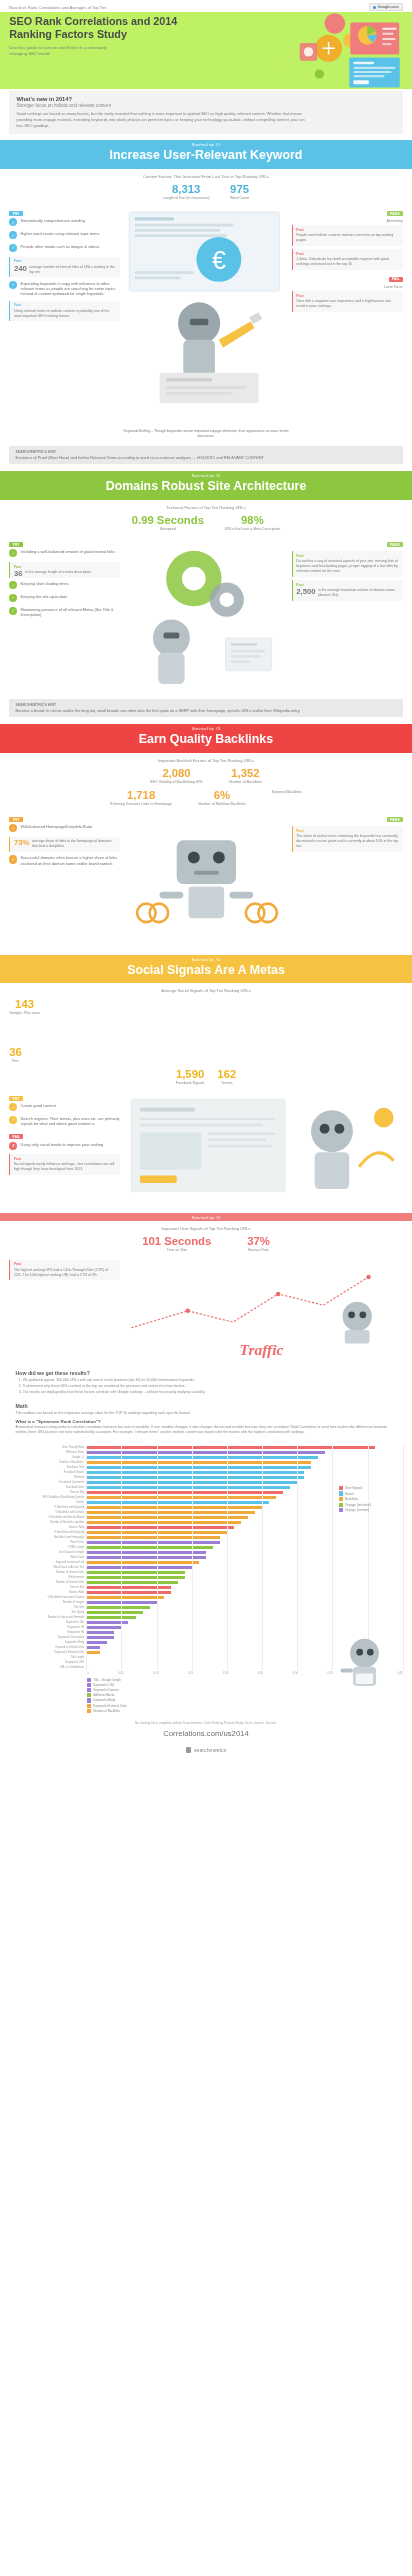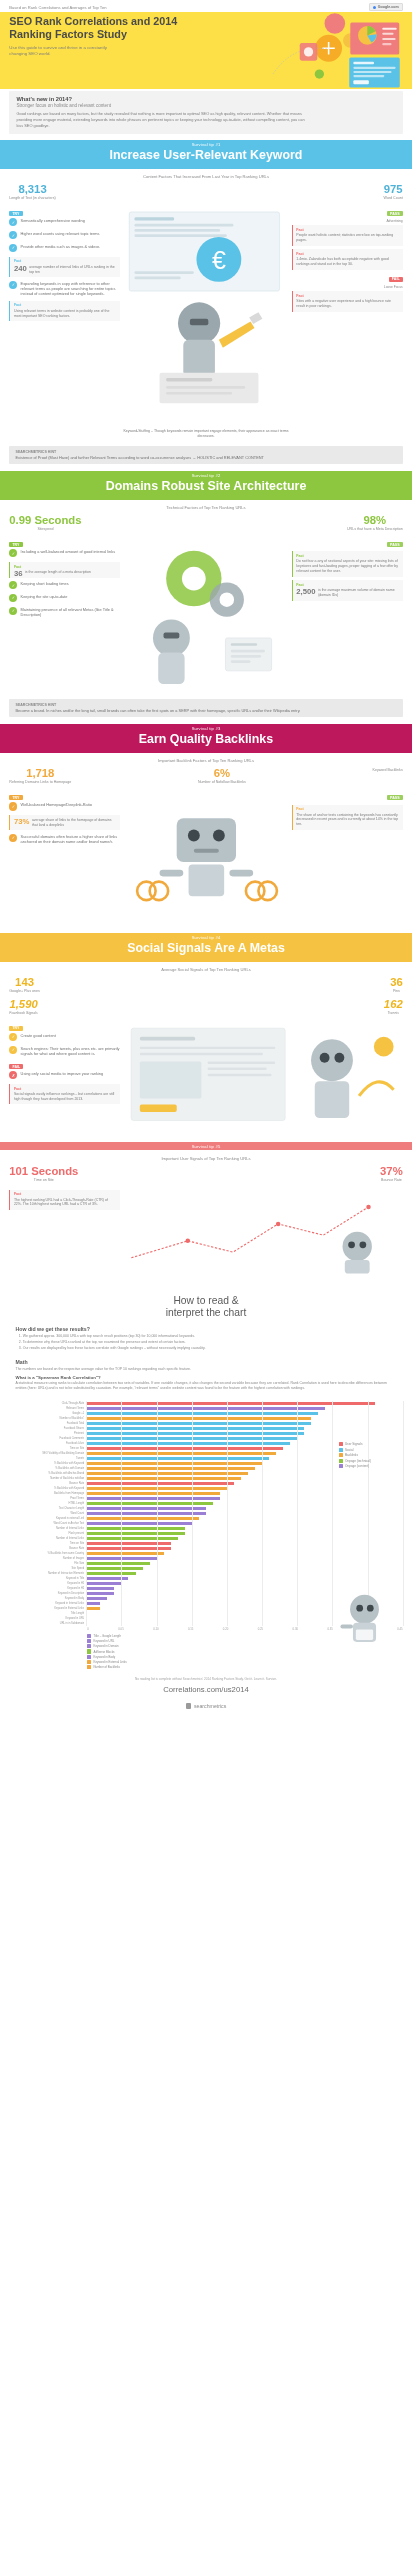--- a/index.html
+++ b/index.html
@@ -26,21 +26,21 @@
     background: #efefef; border: 0.5px solid #dcdcdc; border-radius: 1px;
     font-size: 3.6px; padding: 1px 3.1px; color: #6d6d6d;
     display: flex; align-items: center; gap: 1.5px;
   }
   .g-dot { width: 3.1px; height: 3.1px; border-radius: 50%; background: #4285f4; display: inline-block; }
 
   .hero {
     position: relative;
     padding: 3.1px 9.3px 7.2px 9.3px;
     min-height: 77px;
-    background: #fde047;
+    background: #bef264;
   }
   .hero h1 {
     font-size: 10.8px; line-height: 13px; color: #4b4b4b; font-weight: bold;
     max-width: 170px; margin-bottom: 4.1px;
   }
   .hero .sub {
     font-size: 4.4px; color: #7d7d7d; line-height: 6.2px; max-width: 108px;
   }
   .hero-art {
     position: absolute; right: 5.2px; top: 0px; width: 165px; height: 88px;
@@ -57,29 +57,29 @@
   .survival-tip {
     text-align: center; color: #ffffff; font-size: 4.1px;
     padding: 2.1px 0 1px 0; letter-spacing: 0.2px;
   }
   .section-title {
     text-align: center; color: #ffffff; font-weight: bold;
     font-size: 12.4px; padding: 0 0 6.2px 0; line-height: 14.4px;
   }
   .sec1 { background: #5bc2e7; }
   .sec2 { background: #8dc63f; }
-  .sec3 { background: #be185d; }
+  .sec3 { background: #ef4444; }
   .sec4 { background: #f5c242; }
   .sec5 { background: #f07d7d; }
 
   .band { padding: 5.2px 9.3px 7.2px 9.3px; }
   .band-title {
     text-align: center; font-size: 4.1px; color: #8a8a8a; margin-bottom: 4.1px;
   }
-  .stats-row { display: flex; justify-content: space-between; gap: 20.6px; align-items: flex-start; }
+  .stats-row { display: flex; justify-content: center; gap: 20.6px; align-items: flex-start; }
   .stat { text-align: center; }
   .stat .num { font-size: 11.3px; font-weight: bold; }
   .stat .lbl { font-size: 3.6px; color: #8a8a8a; line-height: 4.6px; margin-top: 1px; }
   .c-blue { color: #4fb3d9; }
   .c-green { color: #8dc63f; }
   .c-orange { color: #f2a93b; }
   .c-yellow { color: #efb51f; }
   .c-red { color: #ef6b6b; }
 
   
@@ -413,20 +413,30 @@
     <div class="h-body">Become a brand. In niches and/or the long tail, small brands can often take the first spots on a SERP with their homepage, specific URLs and/or their Wikipedia entry.</div>
   </div>
 
   <div class="sec3">
     <div class="survival-tip">Survival tip #3</div>
     <div class="section-title">Earn Quality Backlinks</div>
   </div>
 
   <div class="band">
     <div class="band-title">Important Backlink Factors of Top Ten Ranking URLs</div>
+    <div class="stats-row" style="gap:26px;">
+      <div class="stat">
+        <div class="num c-orange">2,080</div>
+        <div class="lbl">SEO Visibility of Backlinking URL</div>
+      </div>
+      <div class="stat">
+        <div class="num c-orange">1,352</div>
+        <div class="lbl">Number of Backlinks</div>
+      </div>
+    </div>
     <div class="stats-row" style="gap:26px;margin-top:4.1px;">
       <div class="stat">
         <div class="num c-orange">1,718</div>
         <div class="lbl">Referring Domains Links to Homepage</div>
       </div>
       <div class="stat">
         <div class="num c-orange">6%</div>
         <div class="lbl">Number of Nofollow Backlinks</div>
       </div>
       <div class="stat">
@@ -477,31 +487,31 @@
     </div>
   </div>
 
   <div class="sec4">
     <div class="survival-tip">Survival tip #4</div>
     <div class="section-title">Social Signals Are A Metas</div>
   </div>
 
   <div class="band">
     <div class="band-title">Average Social Signals of Top Ten Ranking URLs</div>
-    <div class="stats-row" style="gap:31px;">
+    <div class="stats-row" style="gap:31px;flex-direction:column;">
       <div class="stat">
         <div class="num c-yellow">143</div>
         <div class="lbl">Google+ Plus ones</div>
       </div>
       <div class="stat">
         <div class="num c-yellow">36</div>
         <div class="lbl">Pins</div>
       </div>
     </div>
-    <div class="stats-row" style="gap:13px;margin-top:4.1px;font-style:italic;">
+    <div class="stats-row" style="gap:13px;margin-top:4.1px;">
       <div class="stat">
         <div class="num c-yellow">1,590</div>
         <div class="lbl">Facebook Signals</div>
       </div>
       <div class="stat">
         <div class="num c-yellow">162</div>
         <div class="lbl">Tweets</div>
       </div>
     </div>
   </div>
@@ -578,29 +588,26 @@
       <svg viewBox="0 0 500 150" width="100%">
         <path d="M20 120 L120 90 L200 110 L280 60 L360 80 L440 30" stroke="#ef6b6b" stroke-width="2" fill="none" stroke-dasharray="4 3"></path>
         <circle cx="120" cy="90" r="4" fill="#ef6b6b"></circle>
         <circle cx="280" cy="60" r="4" fill="#ef6b6b"></circle>
         <circle cx="440" cy="30" r="4" fill="#ef6b6b"></circle>
         <circle cx="420" cy="100" r="26" fill="#b7c2c7"></circle>
         <rect x="398" y="124" width="44" height="24" rx="6" fill="#c9d2d6"></rect>
         <circle cx="410" cy="97" r="6" fill="#3f484c"></circle>
         <circle cx="430" cy="97" r="6" fill="#3f484c"></circle>
       </svg>
-    </div>
-  </div>
-
-  <div class="howto">
-    <h2>
-      <span>How to read &amp;</span><br>
-      <span>interpret the chart</span>
-    </h2>
-  </div>
+      <div style="text-align:center;margin-top:-5.2px;">
+        <span class="traffic-word">Traffic</span>
+      </div>
+    </div>
+  </div>
+
 
   <div class="did-we">
     <h3>How did we get these results?</h3>
     <ol>
       <li>We gathered approx. 300,000 URLs with top search result positions (top 30) for 10,000 informational keywords.</li>
       <li>To determine why these URLs ranked at the top, we examined the presence and extent of certain factors.</li>
       <li>Our results are displayed by how these factors correlate with Google rankings – without necessarily implying causality.</li>
     </ol>
   </div>
 

